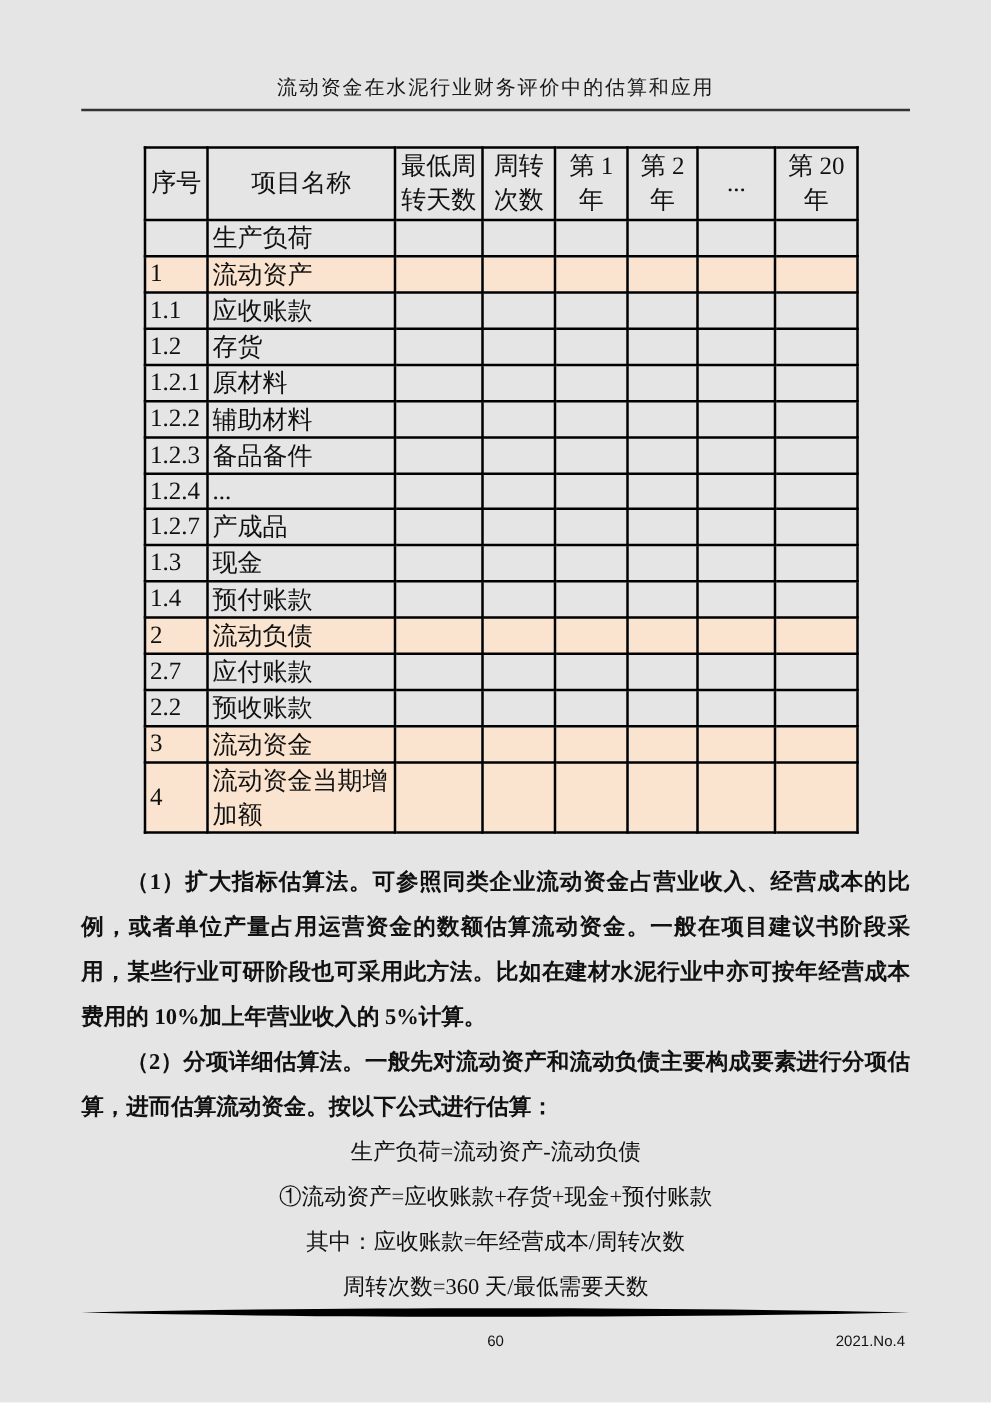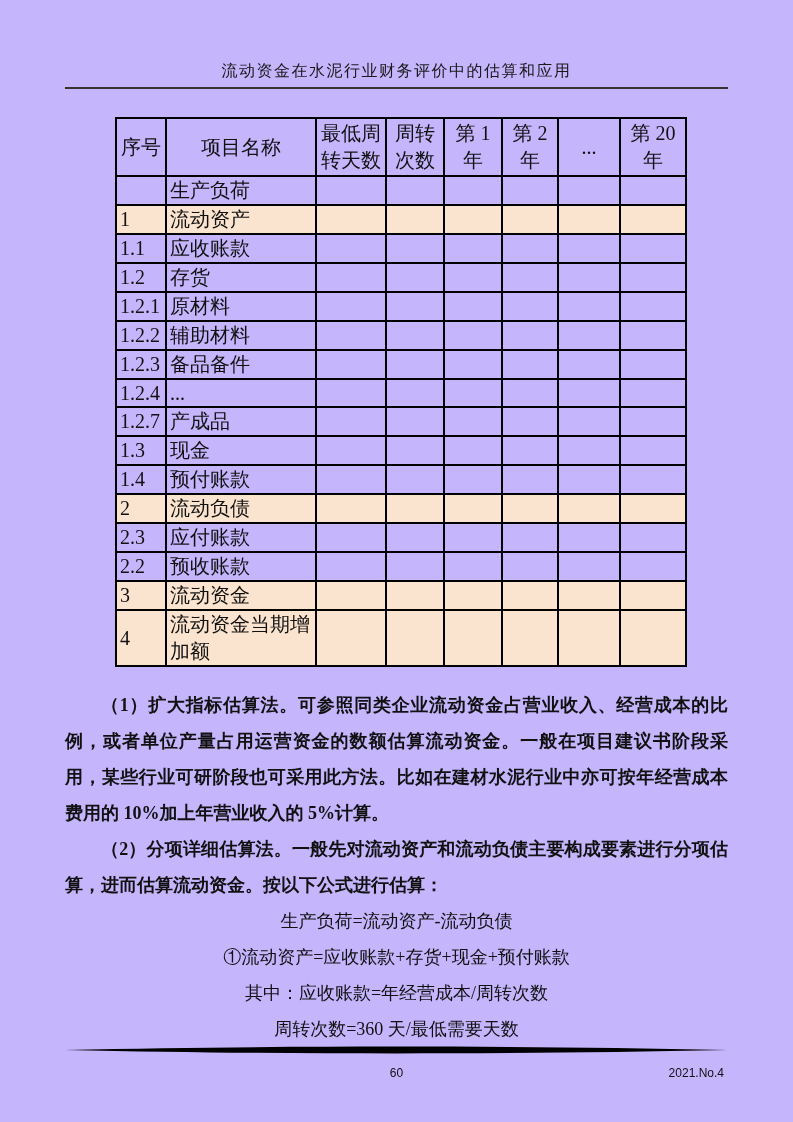--- a/index.html
+++ b/index.html
@@ -1,21 +1,21 @@
 <!DOCTYPE html>
 <html style="--hl: #fbe4cf;"><head>
 <meta charset="utf-8">
 <style>
   * { margin:0; padding:0; box-sizing:border-box; }
   html,body { background:#fff; }
   .page {
     position:relative;
     width:793px; height:1122px;
     margin:0 auto;
-    background:#c4b5fd;
+    background:#e5e5e5;
     font-family:"Liberation Serif","DejaVu Serif",serif;
     color:#1a1a1a;
     overflow:hidden;
   }
   .content { padding:60px 65px 0 65px; }
 
   
   .doc-title {
     text-align:center;
     font-size:16px;
@@ -237,21 +237,21 @@
             <td>2</td>
             <td>流动负债</td>
             <td></td>
             <td></td>
             <td></td>
             <td></td>
             <td></td>
             <td></td>
           </tr>
           <tr>
-            <td>2.3</td>
+            <td>2.7</td>
             <td>应付账款</td>
             <td></td>
             <td></td>
             <td></td>
             <td></td>
             <td></td>
             <td></td>
           </tr>
           <tr>
             <td>2.2</td>

